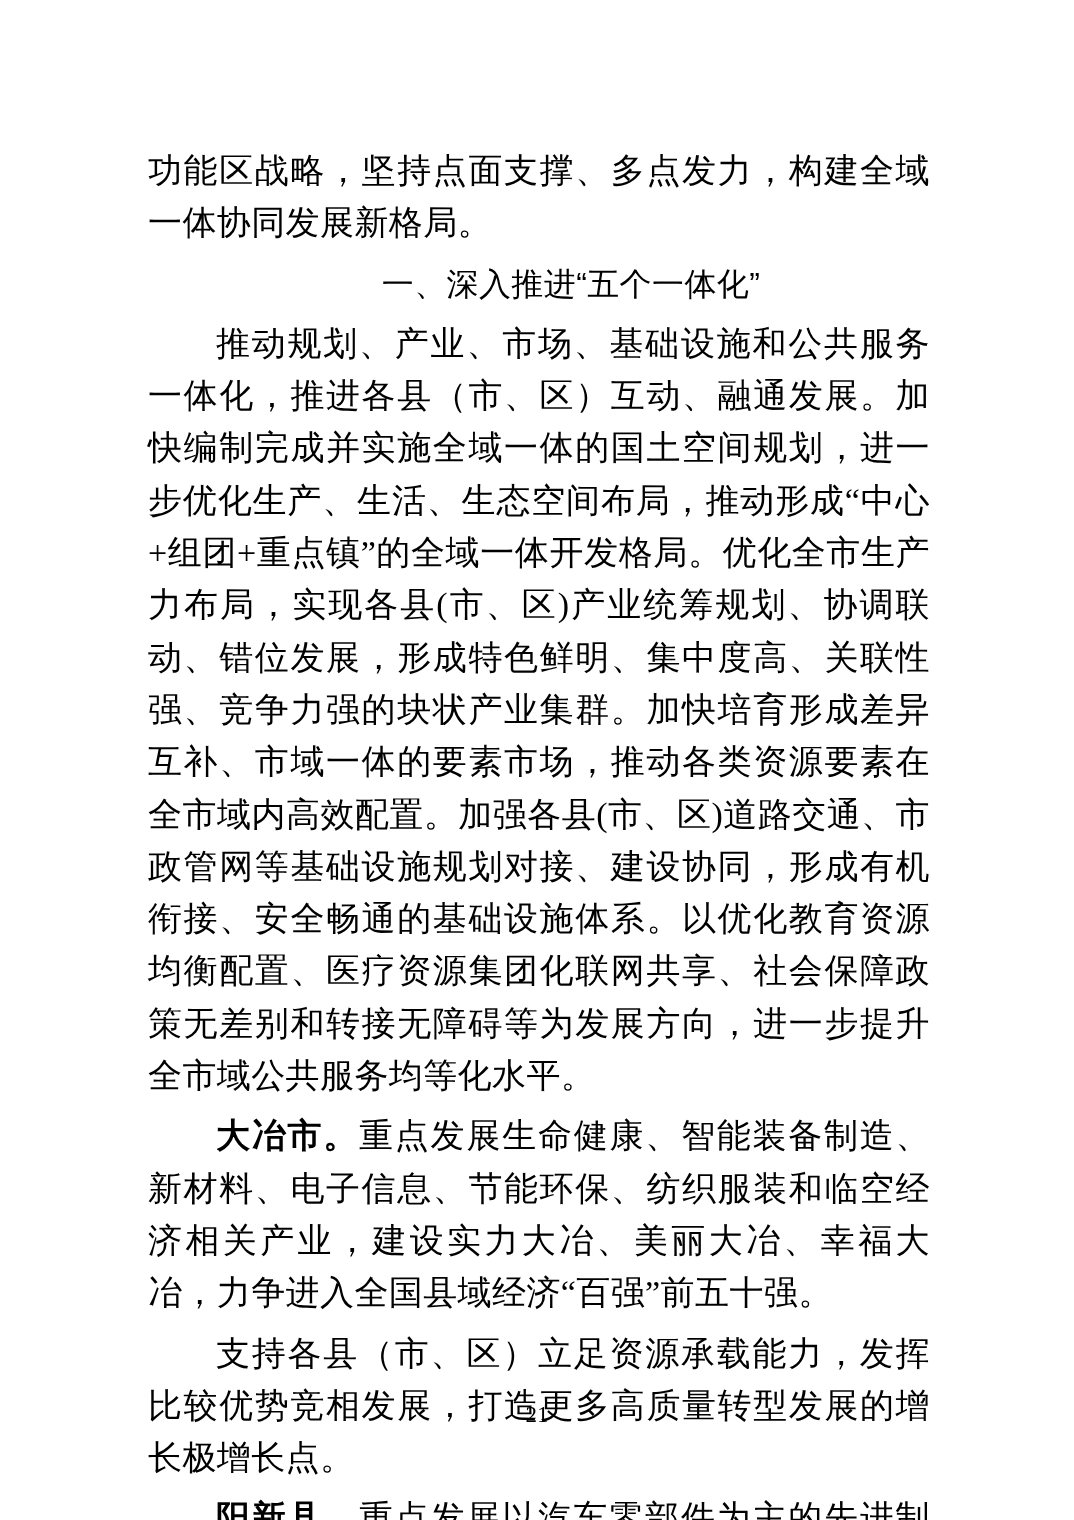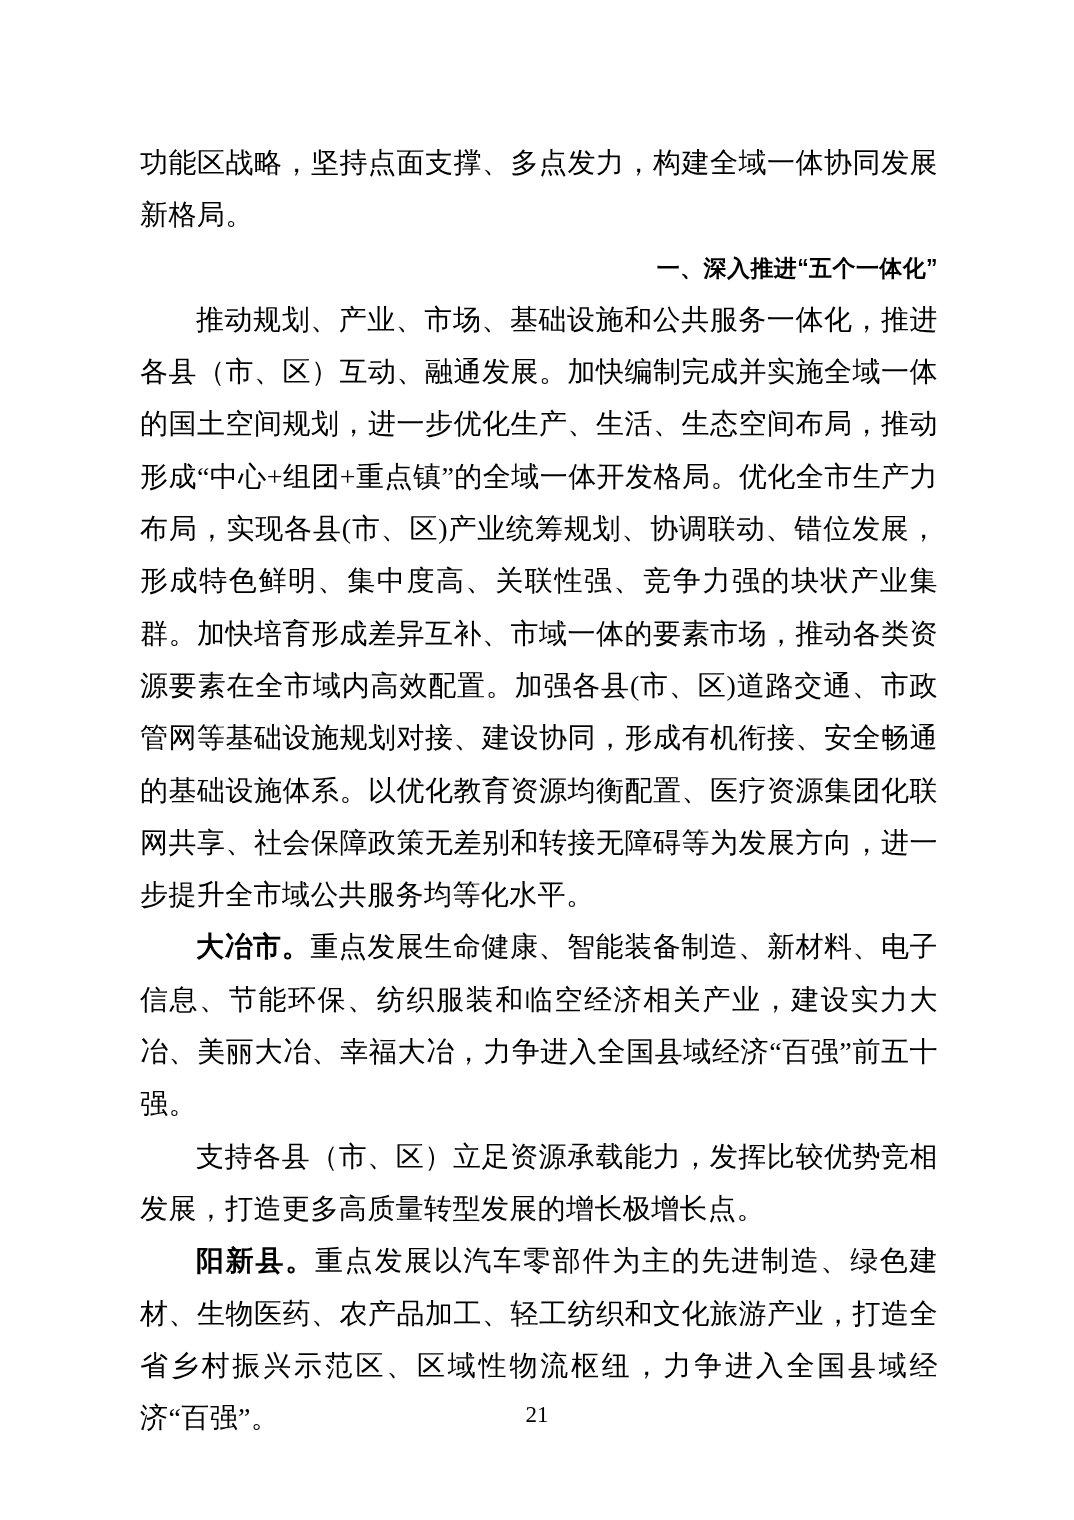--- a/index.html
+++ b/index.html
@@ -16,40 +16,40 @@
     overflow: hidden;
     font-family: "Liberation Serif", serif;
   }
   .content {
     position: absolute;
     top: 137px;
     left: 140px;
     width: 798px;
   }
   .para {
-    margin: 0;
-    font-size: 28px;
+    margin: 8px;
+    font-size: 34px;
     line-height: 52.3px;
     text-align: justify;
     text-align-last: left;
     text-justify: inter-character;
     text-indent: 2em;
     letter-spacing: 0.4px;
   }
   .para.no-indent {
     text-indent: 0;
   }
   .heading {
     margin: 0;
     font-family: "Liberation Sans", sans-serif;
-    font-weight: 700;
-    font-size: 23px;
+    font-weight: 400;
+    font-size: 32px;
     line-height: 52.3px;
     text-indent: 2em;
-    text-align: right;
+    text-align: center;
     letter-spacing: 0.4px;
   }
   .lead-bold {
     font-weight: 700;
   }
   .page-number {
     position: absolute;
     top: 1400px;
     left: 0;
     width: 100%;

